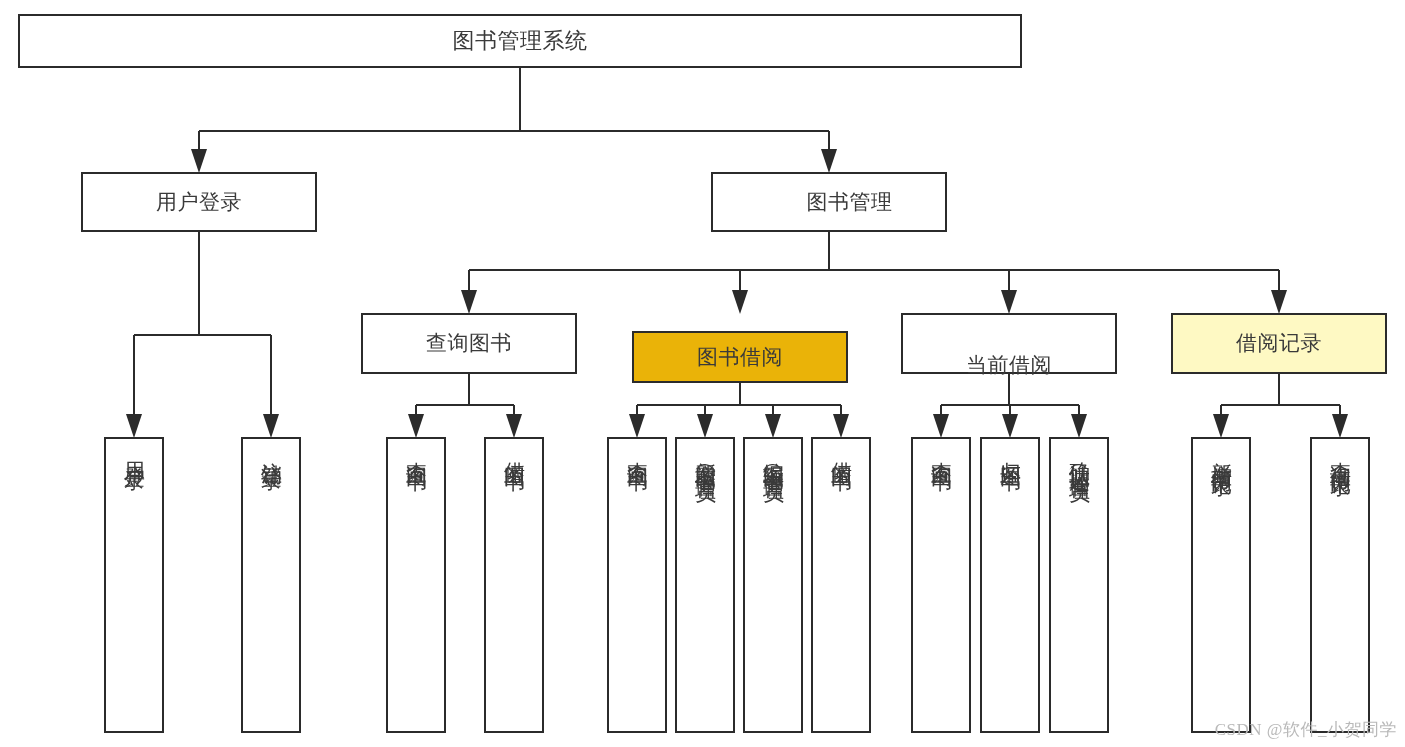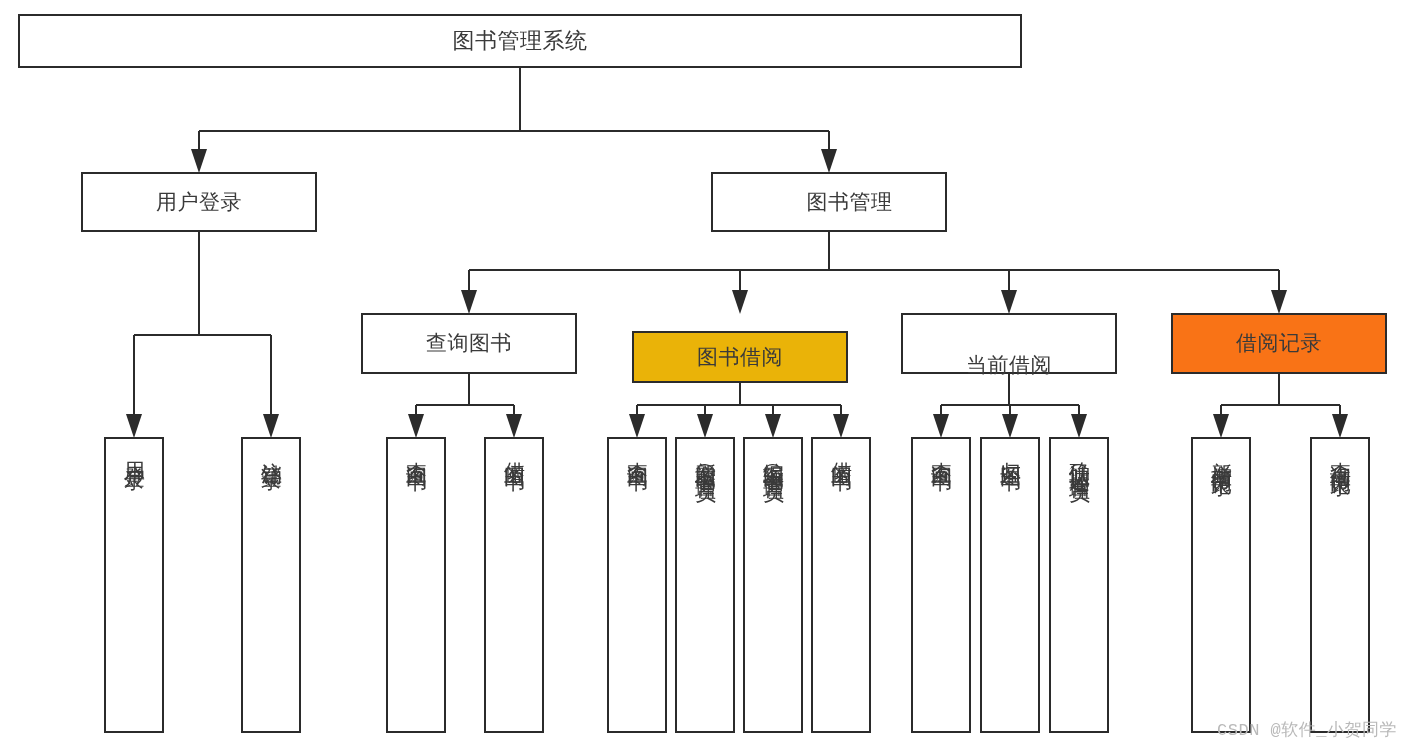--- a/index.html
+++ b/index.html
@@ -60,21 +60,21 @@
     font-size: 22px;
   }
   #watermark {
     position: absolute;
     right: 8px;
     bottom: 6px;
     font-size: 17px;
     color: #b9b9b9;
     letter-spacing: 0.5px;
     white-space: nowrap;
-    font-family: Liberation Mono, monospace;
+    font-family: Liberation Serif, serif;
   }
 </style>
 </head>
 <body>
 
 <div id="canvas">
   <svg id="edges" viewBox="0 0 1405 747" preserveAspectRatio="none" aria-hidden="true">
       <line x1="520" y1="68" x2="520" y2="131" stroke="#2b2b2b" stroke-width="2.6" shape-rendering="crispEdges"></line>
       <line x1="199" y1="131" x2="829" y2="131" stroke="#2b2b2b" stroke-width="2.6" shape-rendering="crispEdges"></line>
       <line x1="199" y1="131" x2="199" y2="170" stroke="#2b2b2b" stroke-width="2.6" shape-rendering="crispEdges"></line>
@@ -140,21 +140,21 @@
       </div>
       <div class="node horizontal" style="left: 361px; top: 313px; width: 216px; height: 61px; border-color: rgb(43, 43, 43); background: rgb(255, 255, 255);">
         <span class="label" style="color: rgb(58, 58, 58);">查询图书</span>
       </div>
       <div class="node horizontal" style="left: 632px; top: 331px; width: 216px; height: 52px; border-color: rgb(43, 43, 43); background: #eab308;">
         <span class="label" style="color: rgb(58, 58, 58);">图书借阅</span>
       </div>
       <div class="node horizontal" style="left: 901px; top: 313px; width: 216px; height: 61px; border-color: rgb(43, 43, 43); background: rgb(255, 255, 255);">
         <span class="label" style="color: rgb(58, 58, 58); margin-top: 44px;">当前借阅</span>
       </div>
-      <div class="node horizontal" style="left: 1171px; top: 313px; width: 216px; height: 61px; border-color: rgb(43, 43, 43); background: #f97316;">
+      <div class="node horizontal" style="left: 1171px; top: 313px; width: 216px; height: 61px; border-color: rgb(43, 43, 43); background: #fef9c3;">
         <span class="label" style="color: rgb(58, 58, 58);">借阅记录</span>
       </div>
       <div class="node vertical" style="left: 104px; top: 437px; width: 60px; height: 296px; border-color: rgb(43, 43, 43); background: rgb(255, 255, 255);">
         <span class="label" style="color: rgb(58, 58, 58);">用户登录</span>
       </div>
       <div class="node vertical" style="left: 241px; top: 437px; width: 60px; height: 296px; border-color: rgb(43, 43, 43); background: rgb(255, 255, 255);">
         <span class="label" style="color: rgb(58, 58, 58);">注销登录</span>
       </div>
       <div class="node vertical" style="left: 386px; top: 437px; width: 60px; height: 296px; border-color: rgb(43, 43, 43); background: rgb(255, 255, 255);">
         <span class="label" style="color: rgb(58, 58, 58);">查询图书</span>

